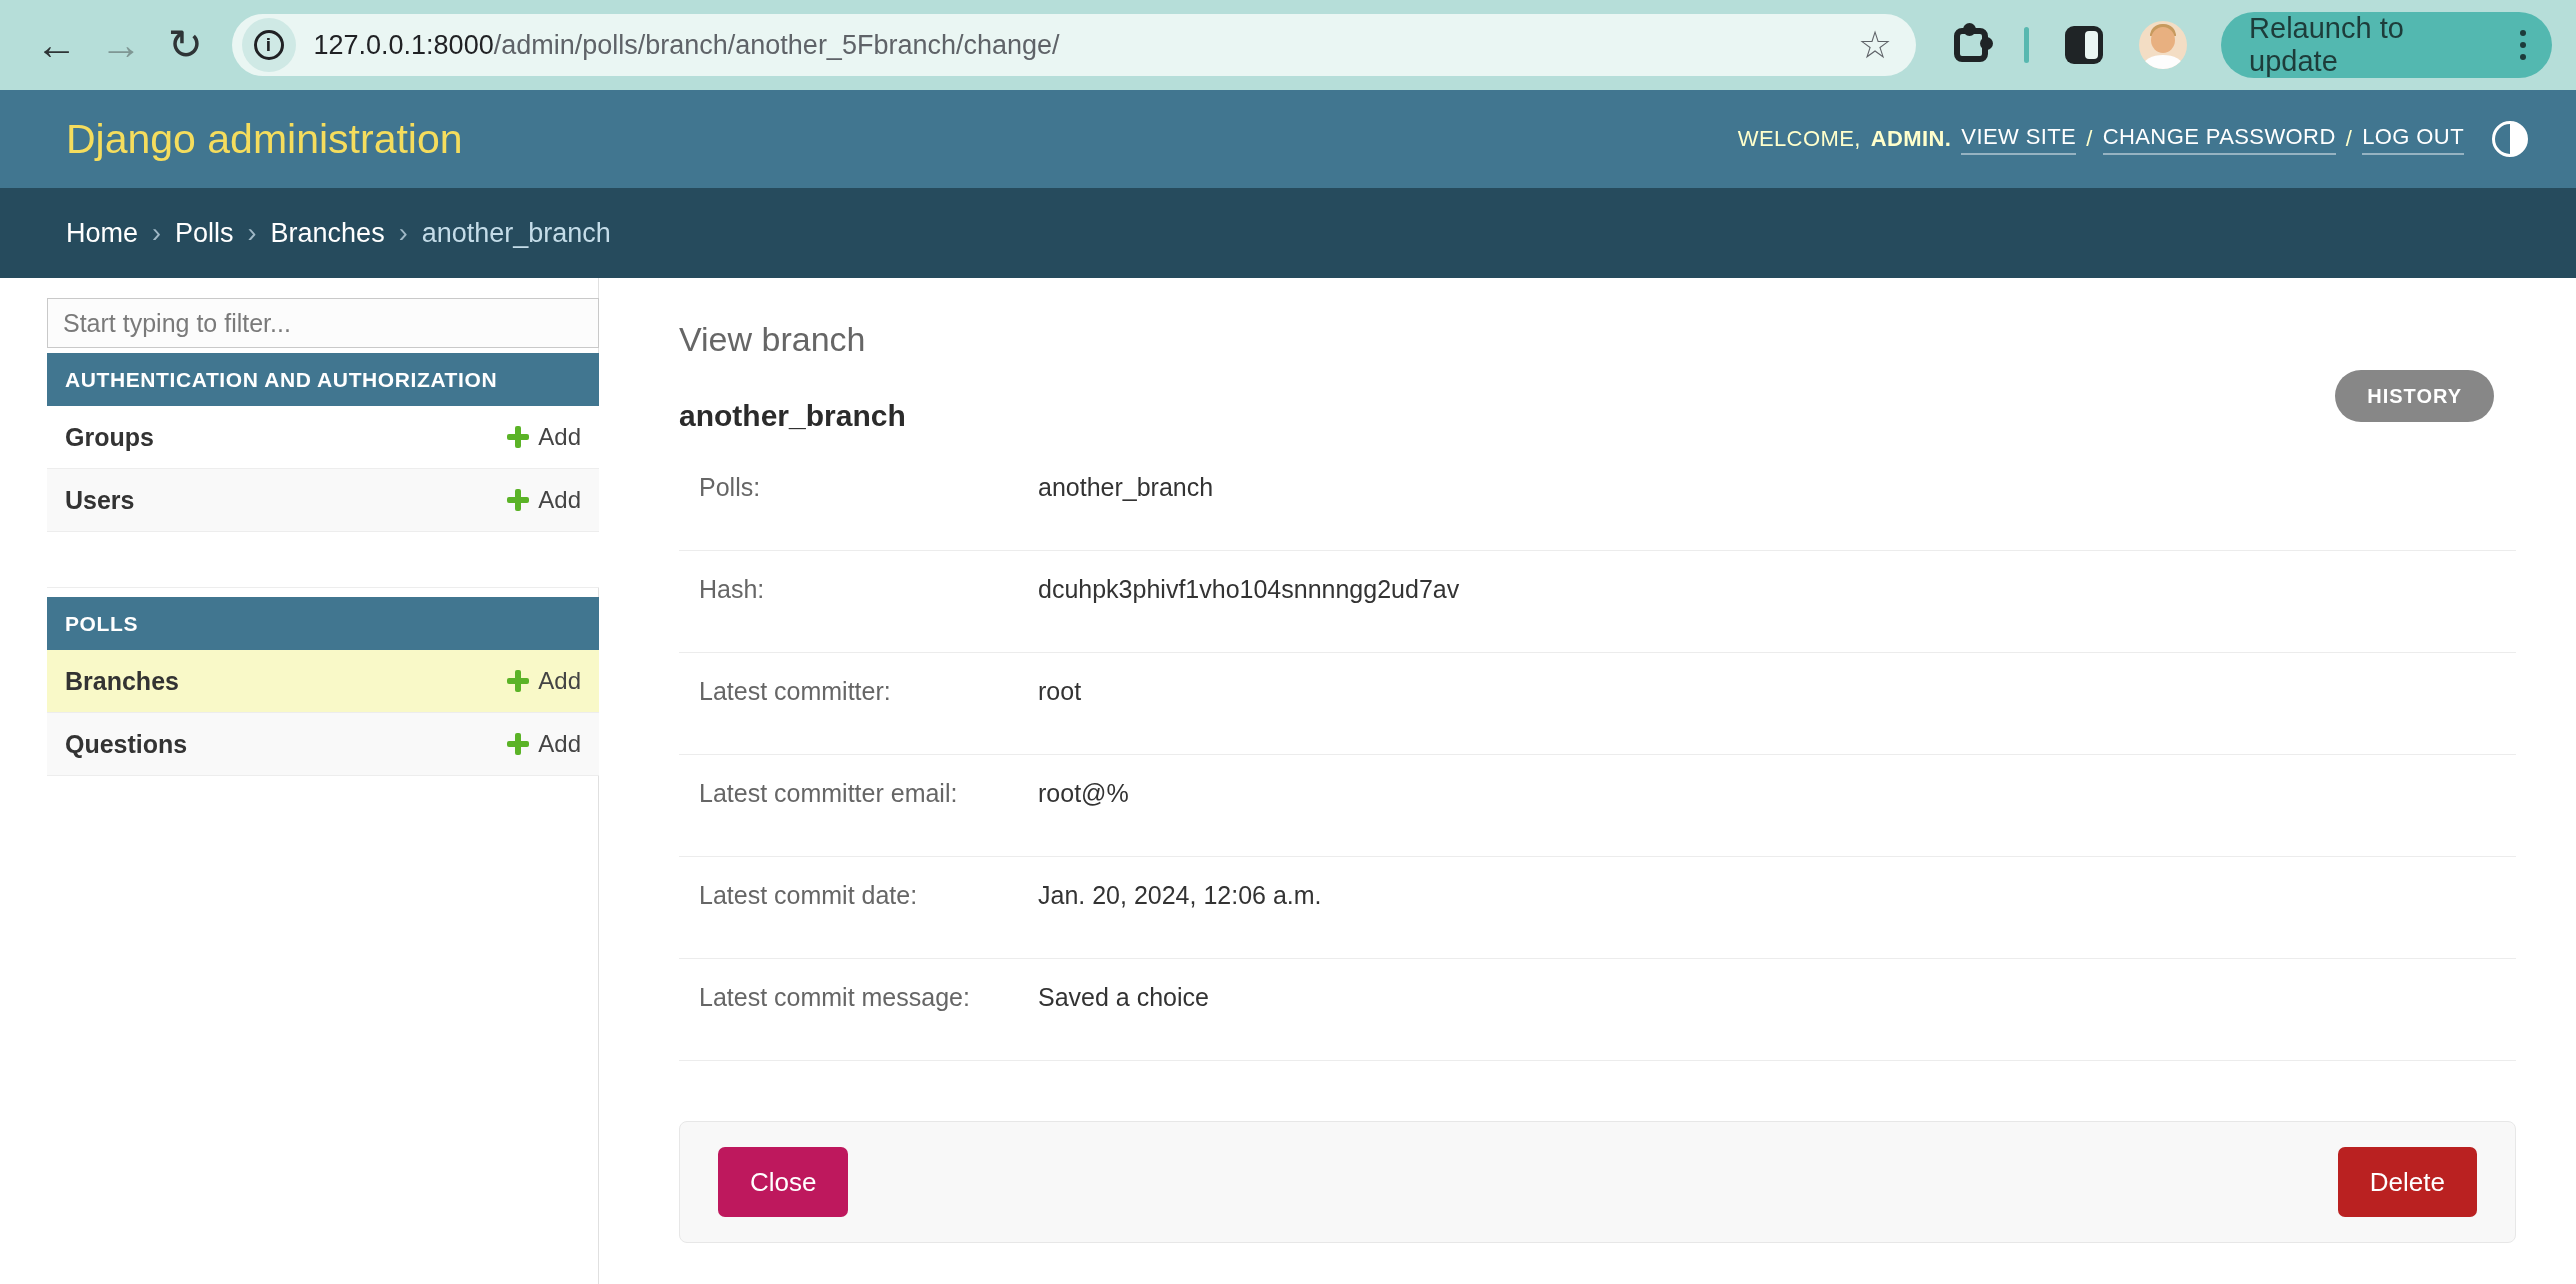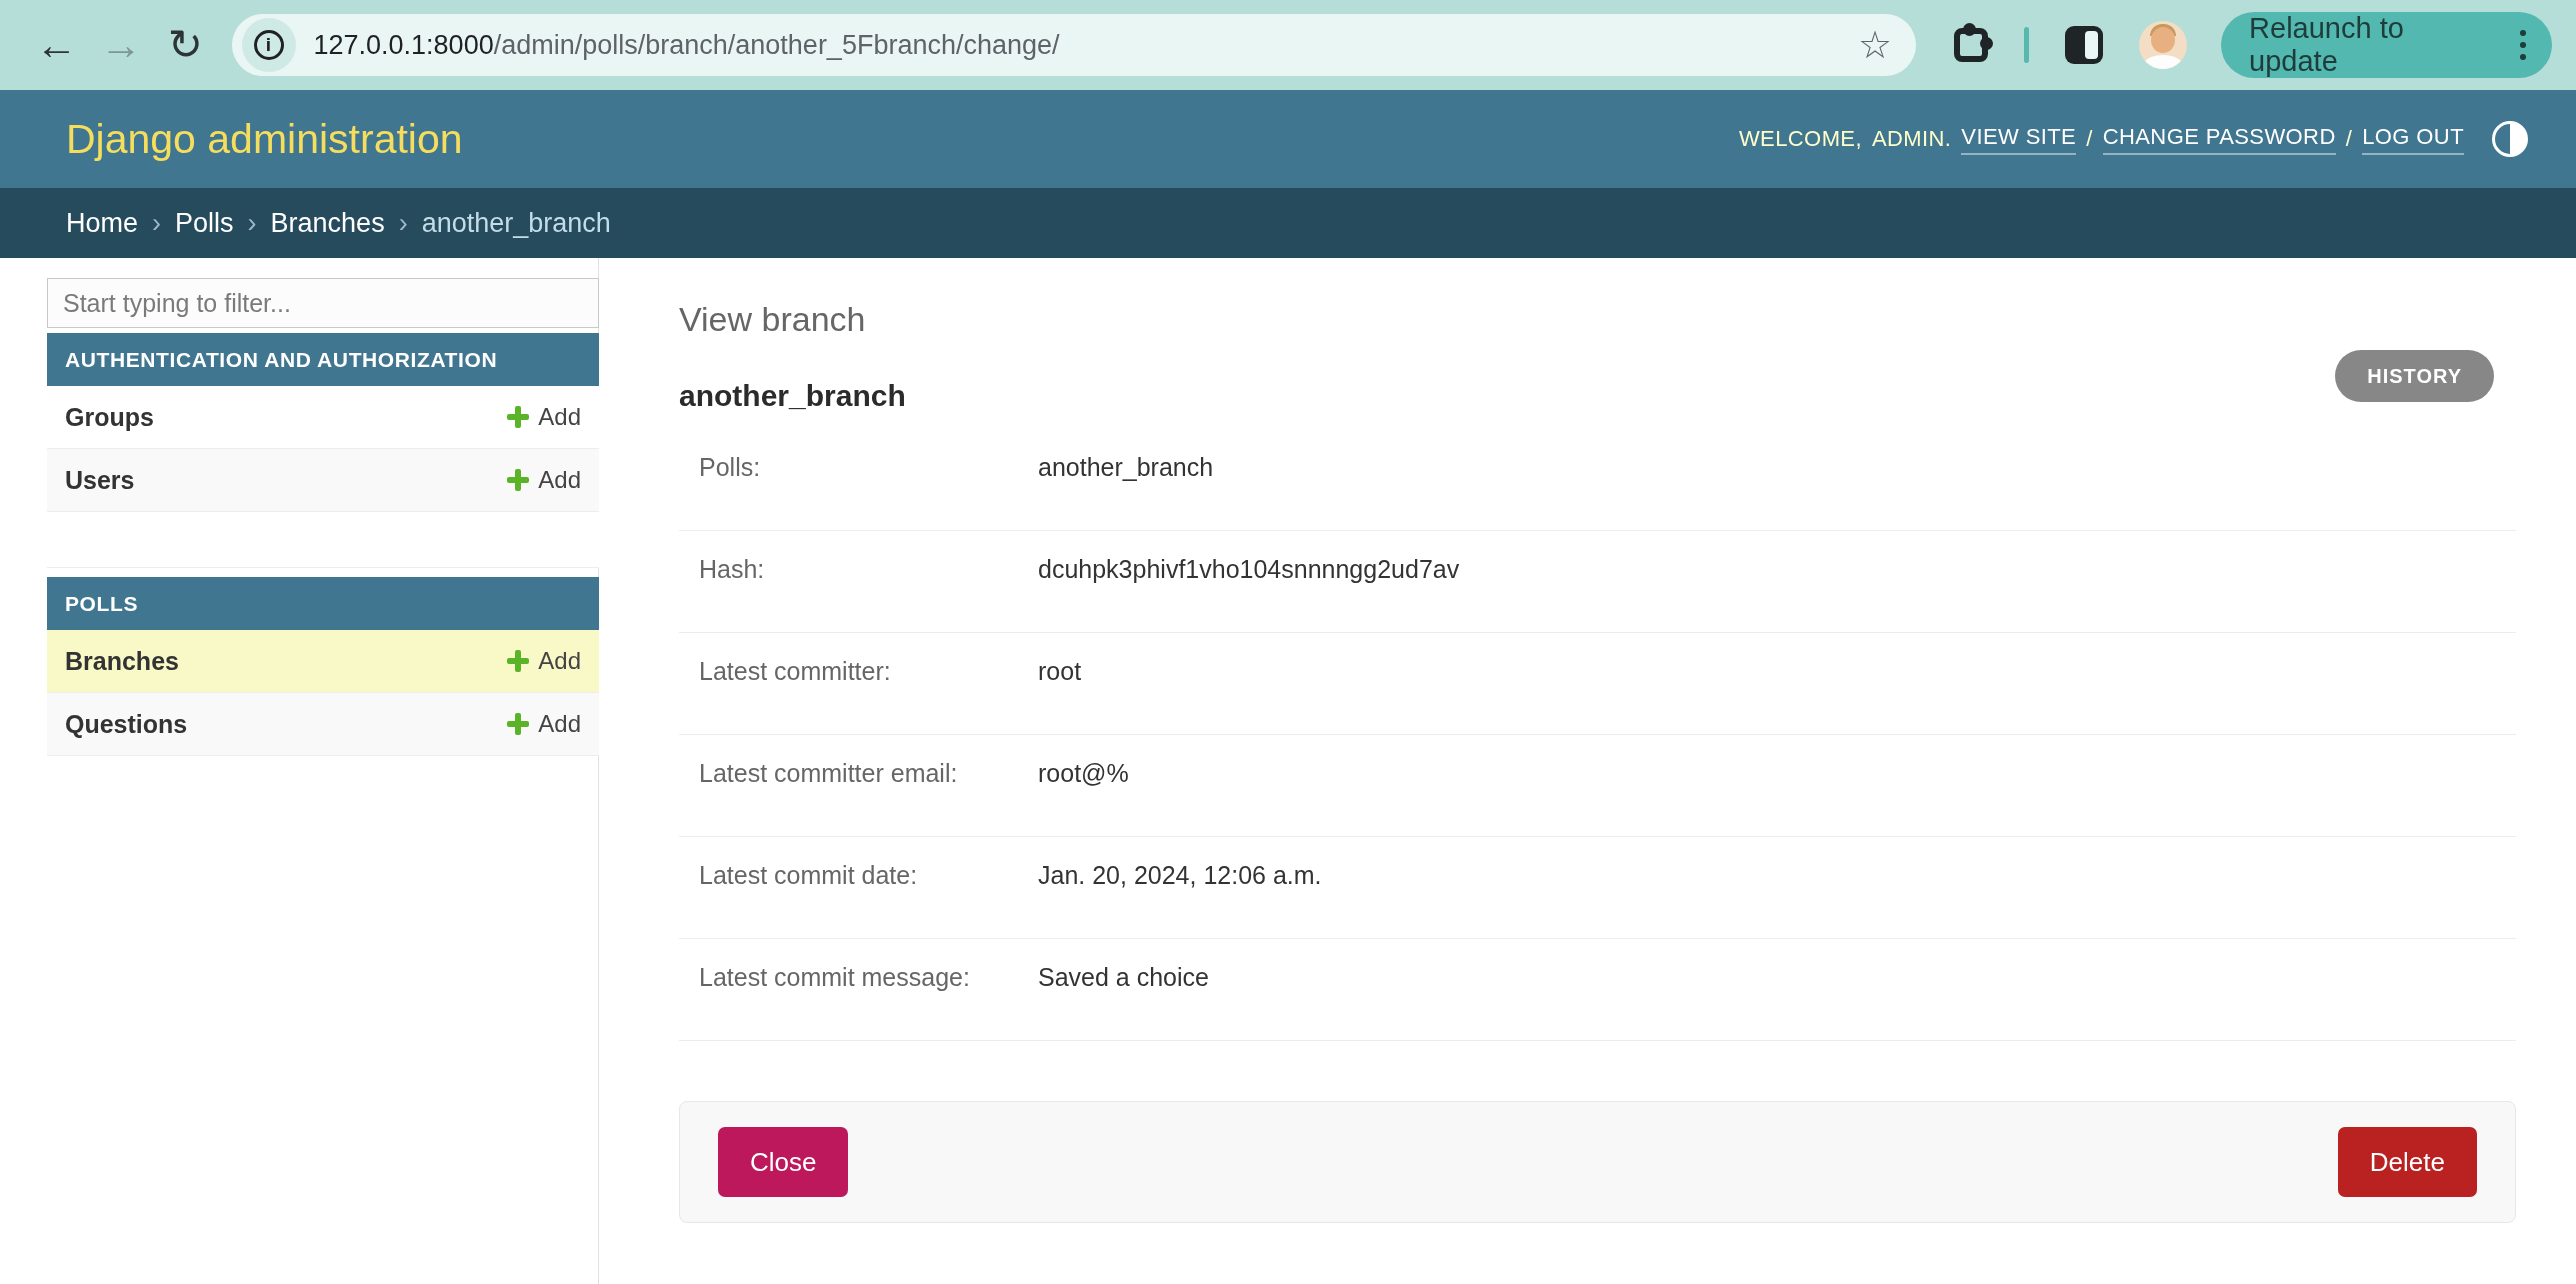--- a/index.html
+++ b/index.html
@@ -38,28 +38,28 @@
   .relaunch-btn { margin-left:34px; height:66px; border-radius:33px; background:#53b8b0; color:#1d3c3a;
                   display:flex; align-items:center; padding:0 20px 0 28px; font-size:29px; gap:20px; cursor:pointer; }
   .kebab { display:flex; flex-direction:column; gap:6px; padding:6px; cursor:pointer; }
   .kebab i { width:6px; height:6px; border-radius:50%; background:#1d3c3a; }
 
   
   .dj-header { height:98px; background:#417690; display:flex; align-items:center;
                justify-content:space-between; padding:0 48px 0 66px; }
   .branding { font-size:41px; color:#f5dd5d; font-weight:400; cursor:pointer; }
   .user-tools { display:flex; align-items:center; gap:10px; font-size:22px; color:#ffffcc; letter-spacing:0.4px; }
-  .user-tools .uname { font-weight:normal; }
+  .user-tools .uname { font-weight:bold; }
   .user-tools a { color:#fff; text-decoration:none; border-bottom:2px solid rgba(255,255,255,.45);
                   padding-bottom:3px; cursor:pointer; }
   .theme-toggle { width:36px; height:36px; margin-left:18px; border:3px solid #fff; border-radius:50%;
                   background:linear-gradient(90deg, transparent 0 50%, #fff 50% 100%); cursor:pointer; }
 
   
-  .breadcrumbs { height:70px; background:#264b5d; display:flex; align-items:center; padding:0 66px;
+  .breadcrumbs { height:90px; background:#264b5d; display:flex; align-items:center; padding:0 66px;
                  font-size:27px; color:#9fb8c6; gap:14px; }
   .breadcrumbs a { color:#fff; text-decoration:none; cursor:pointer; }
   .breadcrumbs .current { color:#c4dce8; }
 
   
   .content { display:flex; height:1026px; }
   .sidebar { width:599px; flex:0 0 599px; border-right:1px solid #e0e0e0; padding:20px 0 0 47px; background:#fff; }
   .sidebar-inner { width:552px; }
   .filter-input { width:100%; height:50px; border:1px solid #c9c9c9; background:#fcfcfc;
                   font-size:25px; color:#555; padding:0 15px; font-family:"Liberation Sans", sans-serif; }

